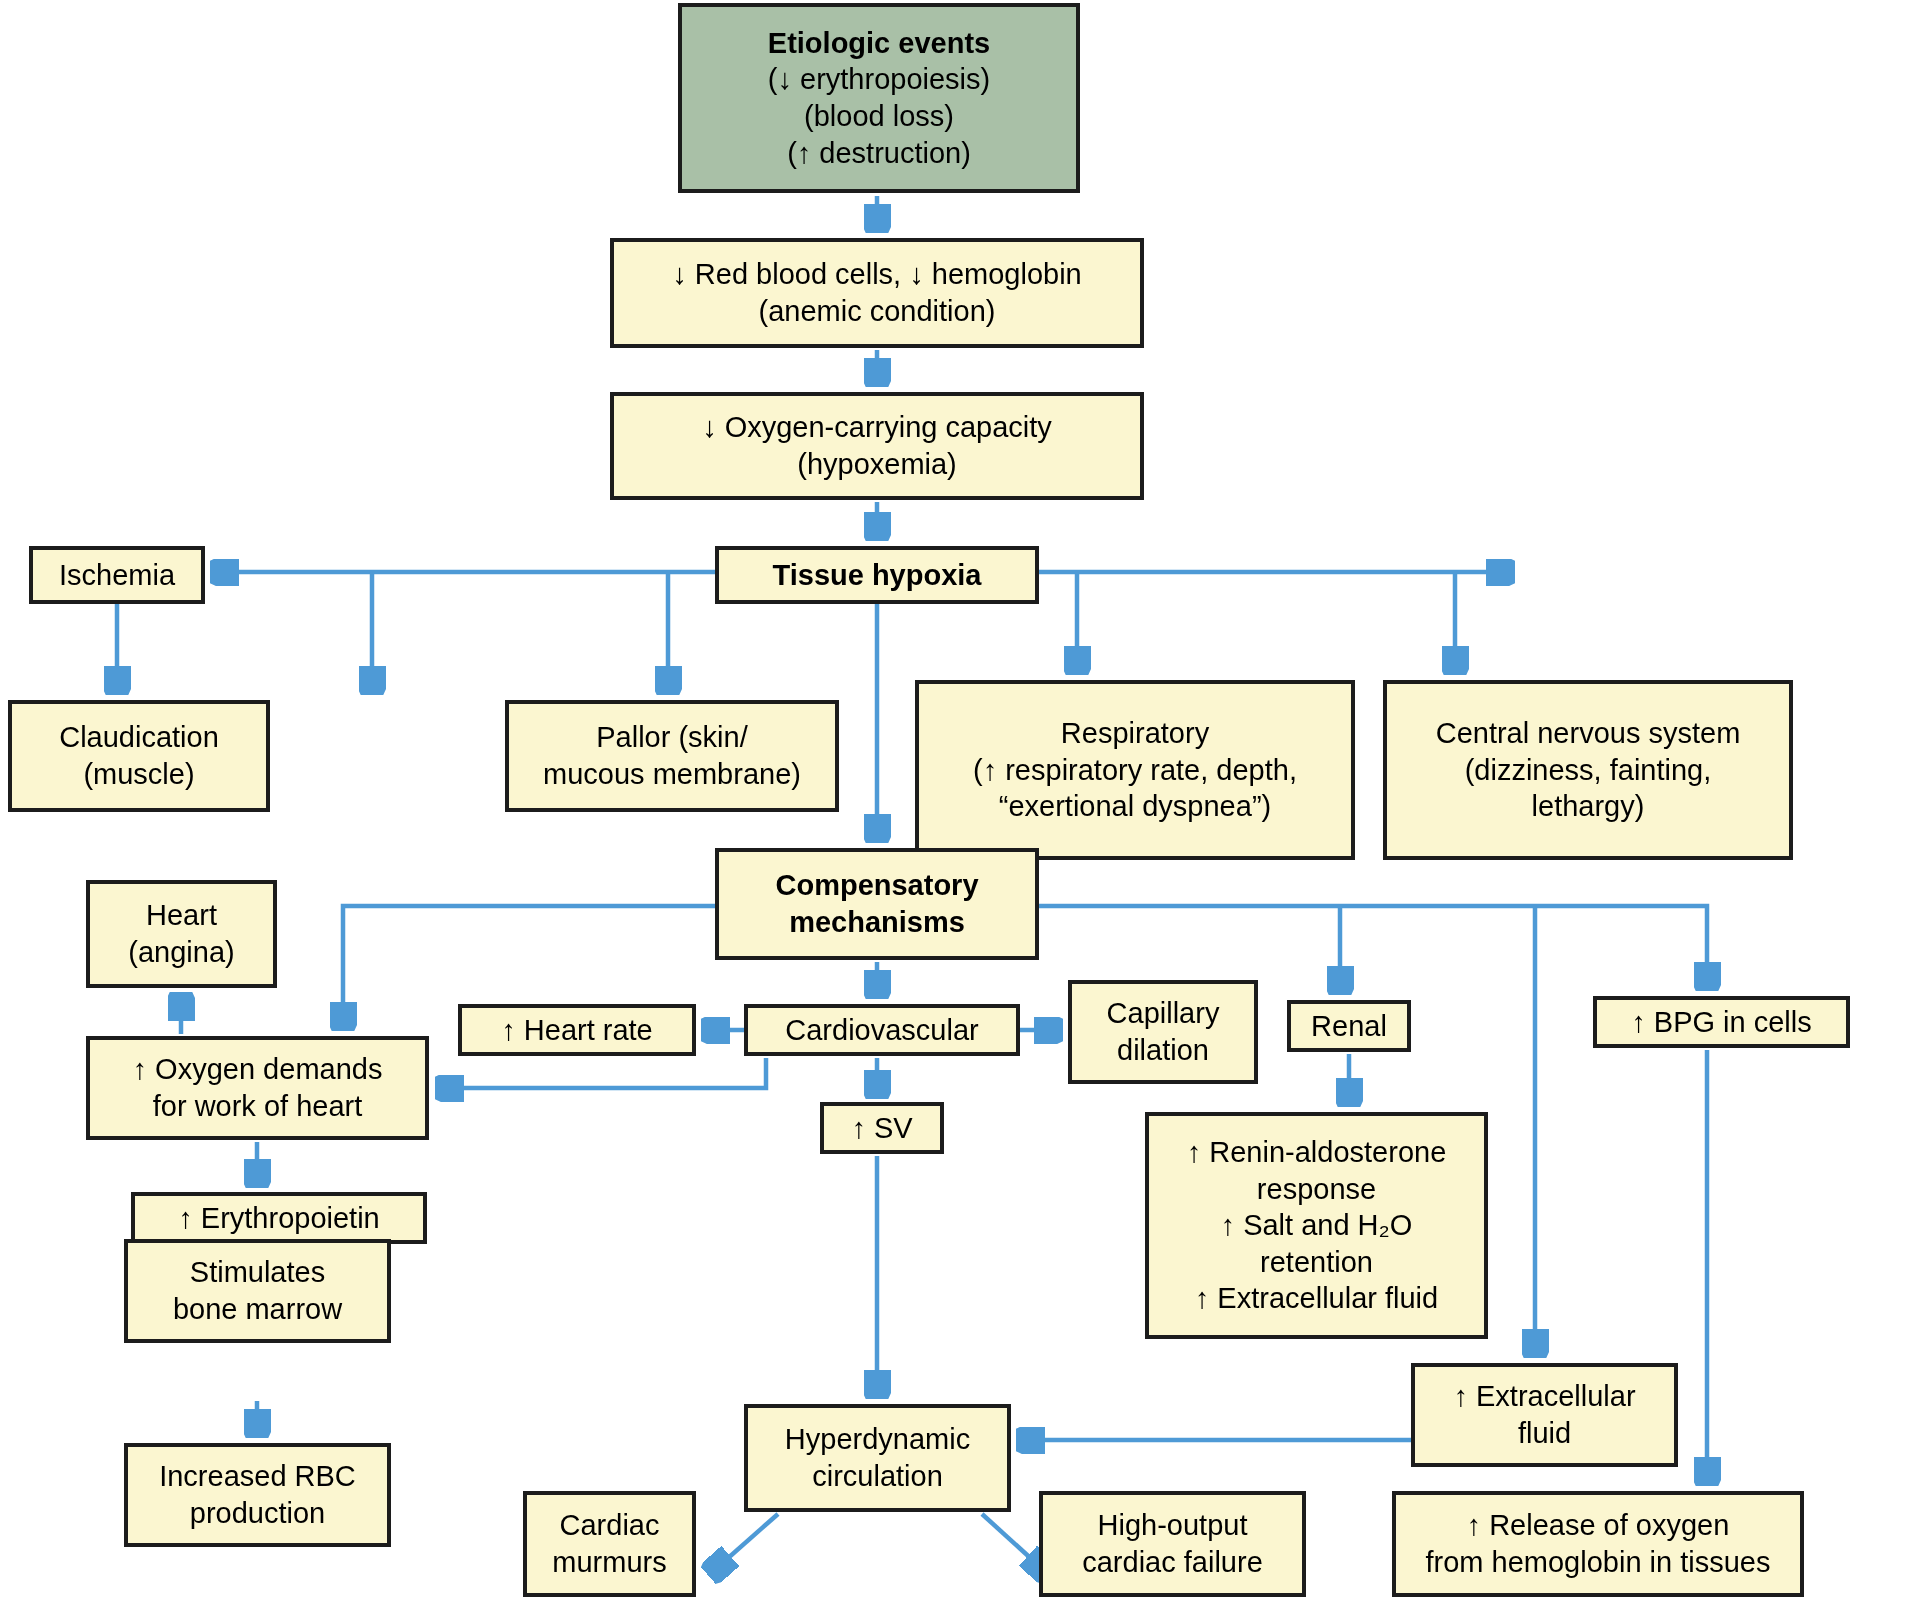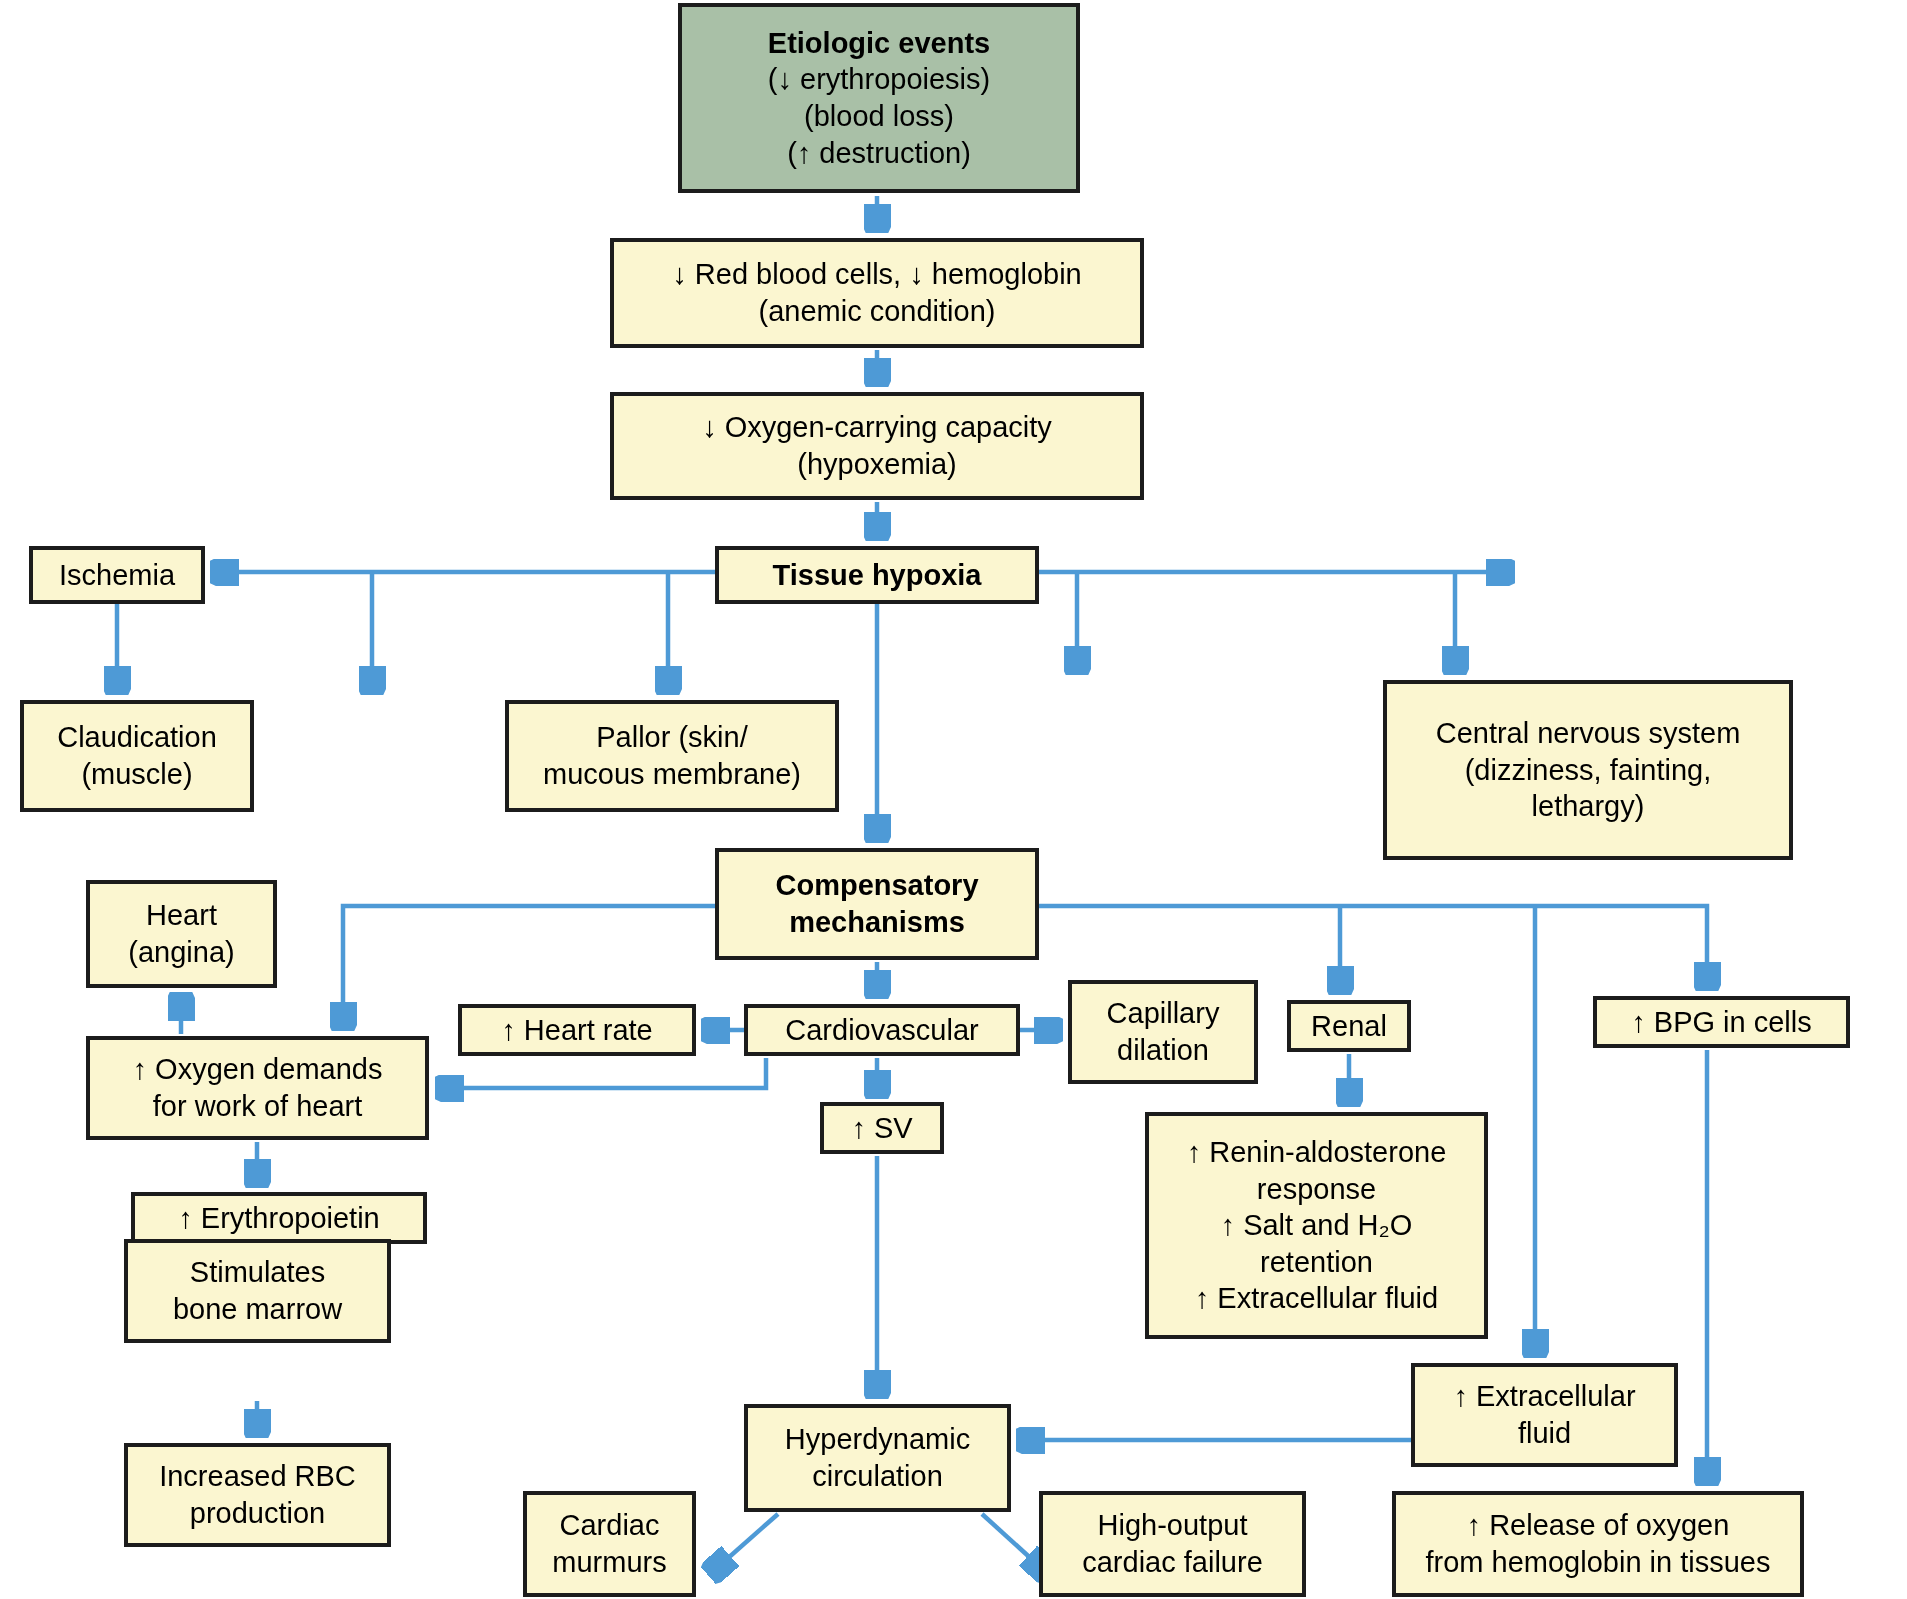--- a/index.html
+++ b/index.html
@@ -102,31 +102,36 @@
 
   <div class="node bold" style="left:715px;top:546px;width:324px;height:58px">
     <span class="t">Tissue hypoxia</span>
   </div>
 
   <div class="node" style="left:29px;top:546px;width:176px;height:58px">
     <span class="t">Ischemia</span>
   </div>
 
 
-  <div class="node" style="left:20px;top:700px;width:234px;height:112px">
+  <div class="node" style="left:8px;top:700px;width:262px;height:112px">
     <span class="t">Claudication
 (muscle)</span>
   </div>
 
 
   <div class="node" style="left:505px;top:700px;width:334px;height:112px">
     <span class="t">Pallor (skin/
 mucous membrane)</span>
   </div>
 
+  <div class="node" style="left:915px;top:680px;width:440px;height:180px">
+    <span class="t">Respiratory
+(↑ respiratory rate, depth,
+“exertional dyspnea”)</span>
+  </div>
 
   <div class="node" style="left:1383px;top:680px;width:410px;height:180px">
     <span class="t">Central nervous system
 (dizziness, fainting,
 lethargy)</span>
   </div>
 
   <div class="node bold" style="left:715px;top:848px;width:324px;height:112px">
     <span class="t">Compensatory
 mechanisms</span>

